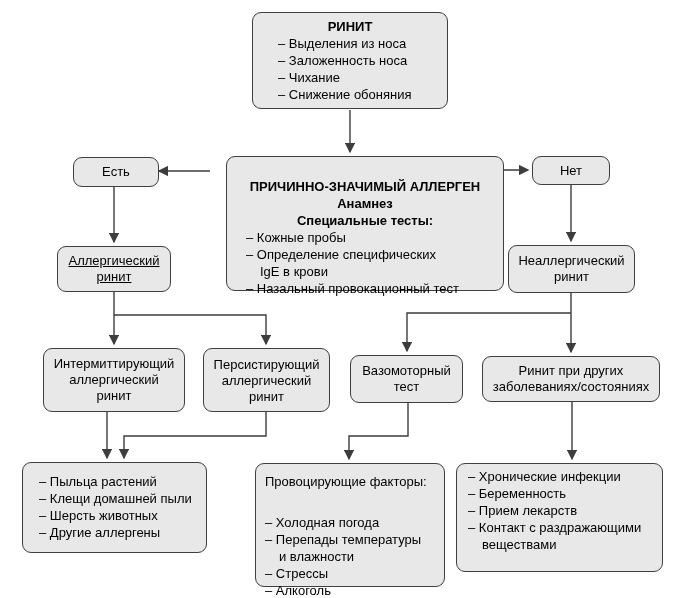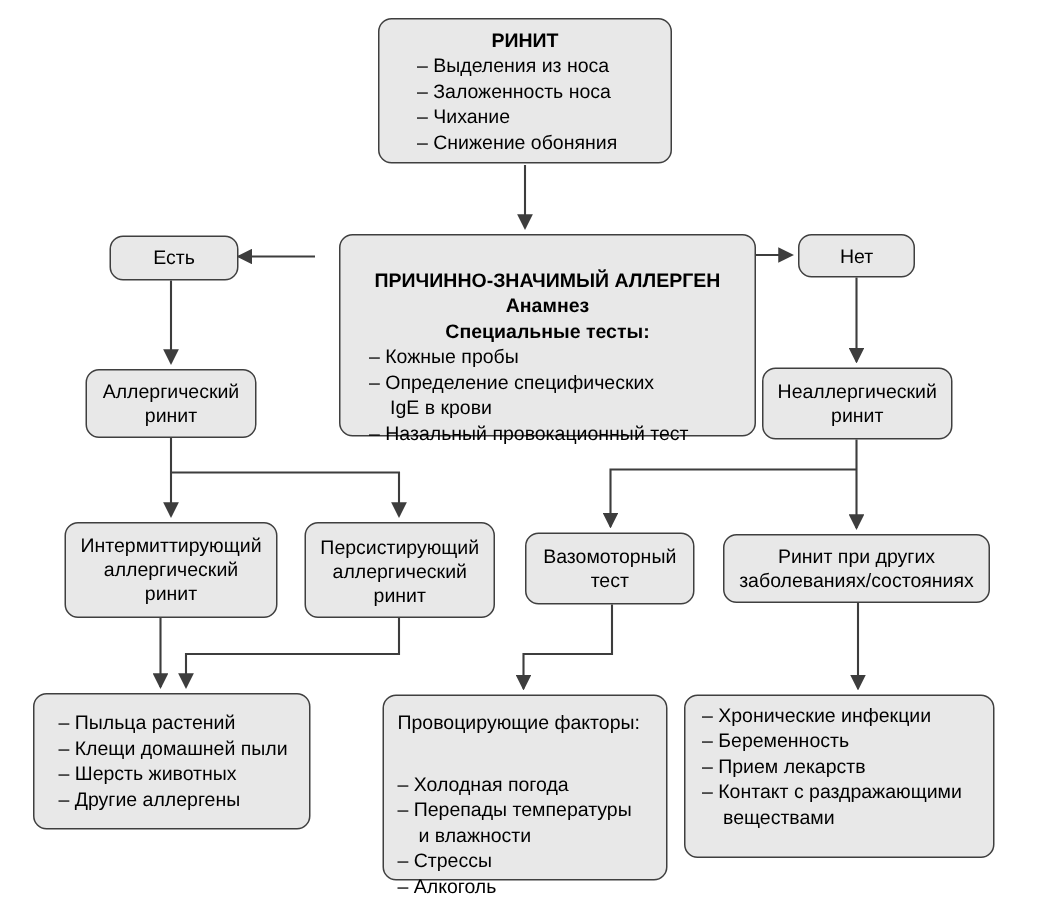--- a/index.html
+++ b/index.html
@@ -39,21 +39,21 @@
   .box-title{font-weight:bold;text-align:center;}
   .list{text-align:left;}
   .li{white-space:pre-line;padding-left:14px;text-indent:-14px;line-height:17px;}
   
   #n-rhinitis{left:252px;top:12px;width:196px;height:97px;padding-top:5px;}
   #n-rhinitis .list{padding-left:17px;}
   #n-allergen{left:210px;top:156px;width:278px;height:135px;padding-top:21px;margin-left:16px;}
   #n-allergen .list{padding-left:11px;}
   #n-yes{left:73px;top:157px;width:86px;height:30px;}
   #n-no{left:532px;top:156px;width:78px;height:29px;}
-  #n-allergic{left:57px;top:246px;width:114px;height:46px;}
+  #n-allergic{left:57px;top:246px;width:114px;height:46px;text-decoration:underline;}
   #n-nonallergic{left:508px;top:245px;width:127px;height:48px;}
   #n-intermittent{left:43px;top:348px;width:142px;height:64px;}
   #n-persistent{left:203px;top:348px;width:127px;height:64px;align-items:flex-end;}
   #n-vasomotor{left:350px;top:355px;width:113px;height:48px;}
   #n-other{left:482px;top:356px;width:178px;height:46px;}
   #n-allergens{left:22px;top:462px;width:185px;height:91px;padding:10px 8px 6px 16px;}
   #n-factors{left:255px;top:463px;width:190px;height:124px;padding:9px 6px 6px 9px;}
   #n-factors .factors-title{margin-bottom:24px;}
   #n-causes{left:456px;top:463px;width:207px;height:109px;padding:4px 6px 6px 11px;}
 </style>

